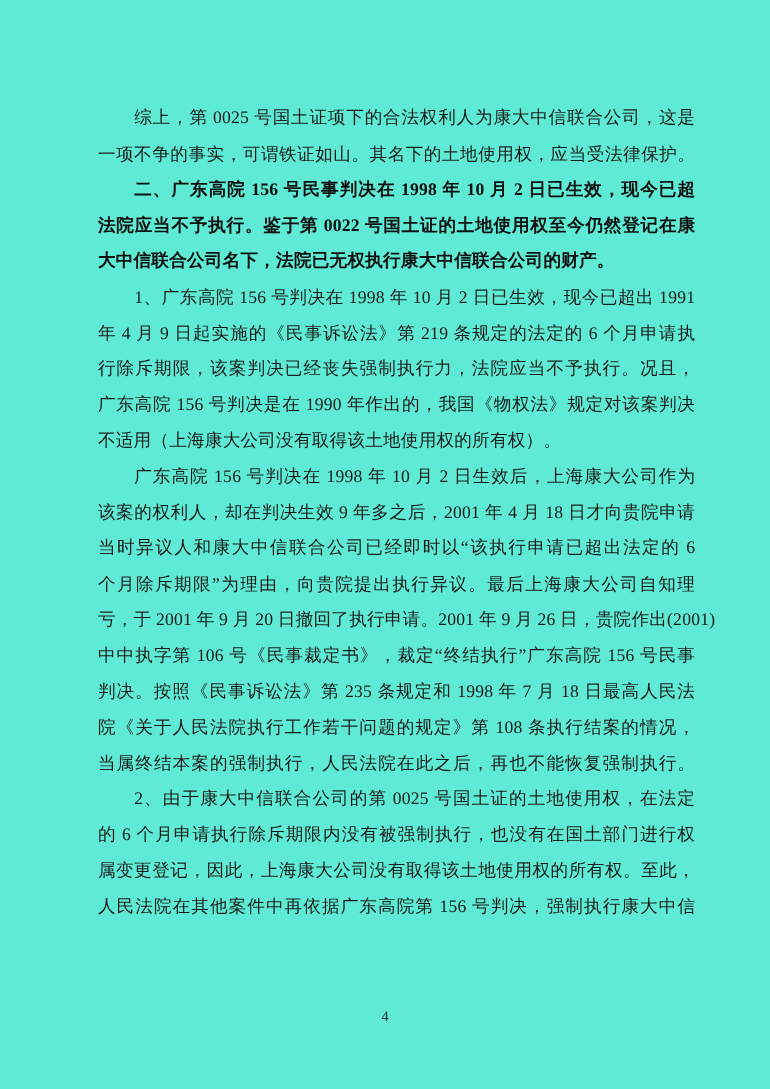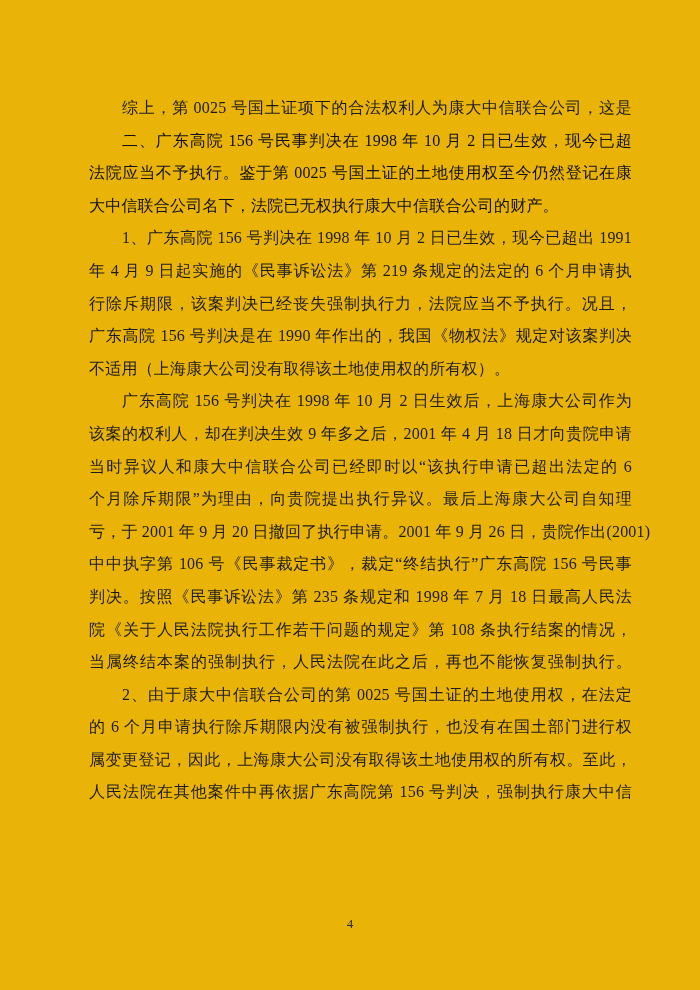--- a/index.html
+++ b/index.html
@@ -10,21 +10,21 @@
   body {
     width: 700px;
     height: 990px;
     position: relative;
     font-family: "Liberation Serif", "DejaVu Serif", serif;
     overflow: hidden;
   }
   .page {
     position: absolute;
     inset: 0;
-    background: #eab308;
+    background: #5eead4;
   }
   .text-block {
     position: absolute;
     left: 89px;
     top: 92px;
     width: 543px;
   }
   .line {
     font-size: 16px;
     height: 32.6px;
@@ -32,21 +32,21 @@
     color: #1c1c1c;
     letter-spacing: 0.2px;
     white-space: nowrap;
     text-align: justify;
     text-align-last: justify;
   }
   .line.indent {
     text-indent: 33px;
   }
   .line.bold {
-    font-weight: 400;
+    font-weight: 700;
     color: #101010;
   }
   .line.flush-end {
     text-align-last: left;
   }
   .page-number {
     position: absolute;
     top: 916px;
     left: 0;
     width: 100%;
@@ -54,22 +54,23 @@
     font-size: 13px;
     color: #2a2a2a;
   }
 </style>
 </head>
 <body>
 
 <div class="page">
   <div class="text-block">
       <div class="line indent">综上，第 0025 号国土证项下的合法权利人为康大中信联合公司，这是</div>
+      <div class="line">一项不争的事实，可谓铁证如山。其名下的土地使用权，应当受法律保护。</div>
       <div class="line indent bold">二、广东高院 156 号民事判决在 1998 年 10 月 2 日已生效，现今已超</div>
-      <div class="line bold">法院应当不予执行。鉴于第 0025 号国土证的土地使用权至今仍然登记在康</div>
+      <div class="line bold">法院应当不予执行。鉴于第 0022 号国土证的土地使用权至今仍然登记在康</div>
       <div class="line bold flush-end">大中信联合公司名下，法院已无权执行康大中信联合公司的财产。</div>
       <div class="line indent">1、广东高院 156 号判决在 1998 年 10 月 2 日已生效，现今已超出 1991</div>
       <div class="line">年 4 月 9 日起实施的《民事诉讼法》第 219 条规定的法定的 6 个月申请执</div>
       <div class="line">行除斥期限，该案判决已经丧失强制执行力，法院应当不予执行。况且，</div>
       <div class="line">广东高院 156 号判决是在 1990 年作出的，我国《物权法》规定对该案判决</div>
       <div class="line flush-end">不适用（上海康大公司没有取得该土地使用权的所有权）。</div>
       <div class="line indent">广东高院 156 号判决在 1998 年 10 月 2 日生效后，上海康大公司作为</div>
       <div class="line">该案的权利人，却在判决生效 9 年多之后，2001 年 4 月 18 日才向贵院申请</div>
       <div class="line">当时异议人和康大中信联合公司已经即时以“该执行申请已超出法定的 6</div>
       <div class="line">个月除斥期限”为理由，向贵院提出执行异议。最后上海康大公司自知理</div>

